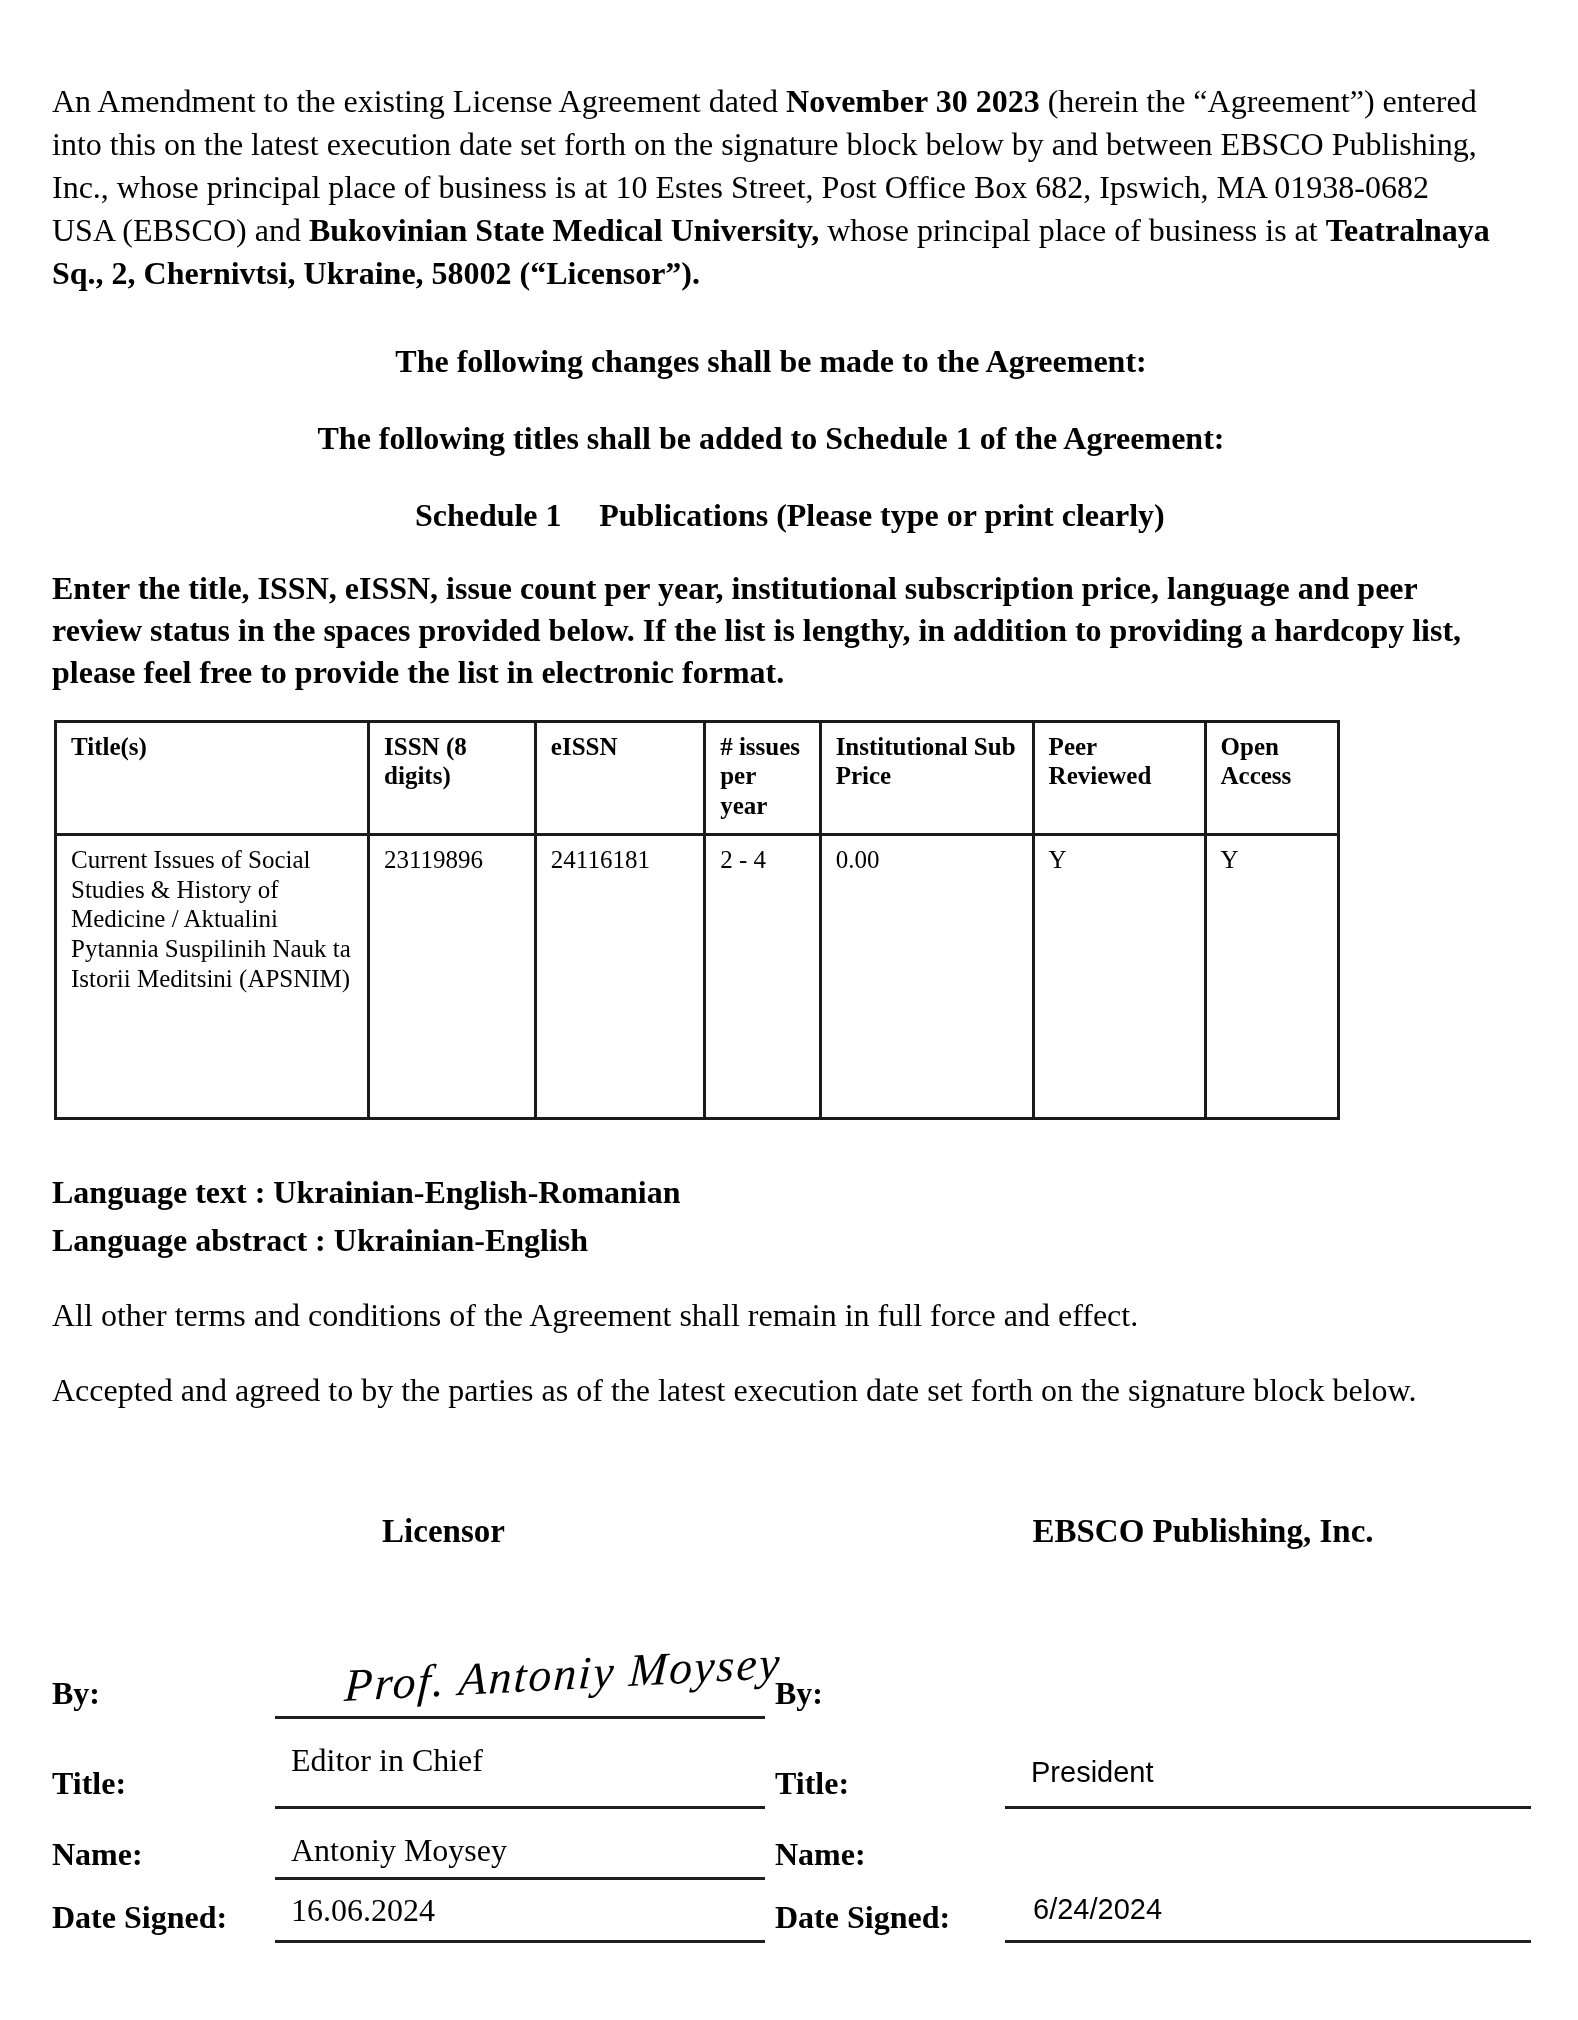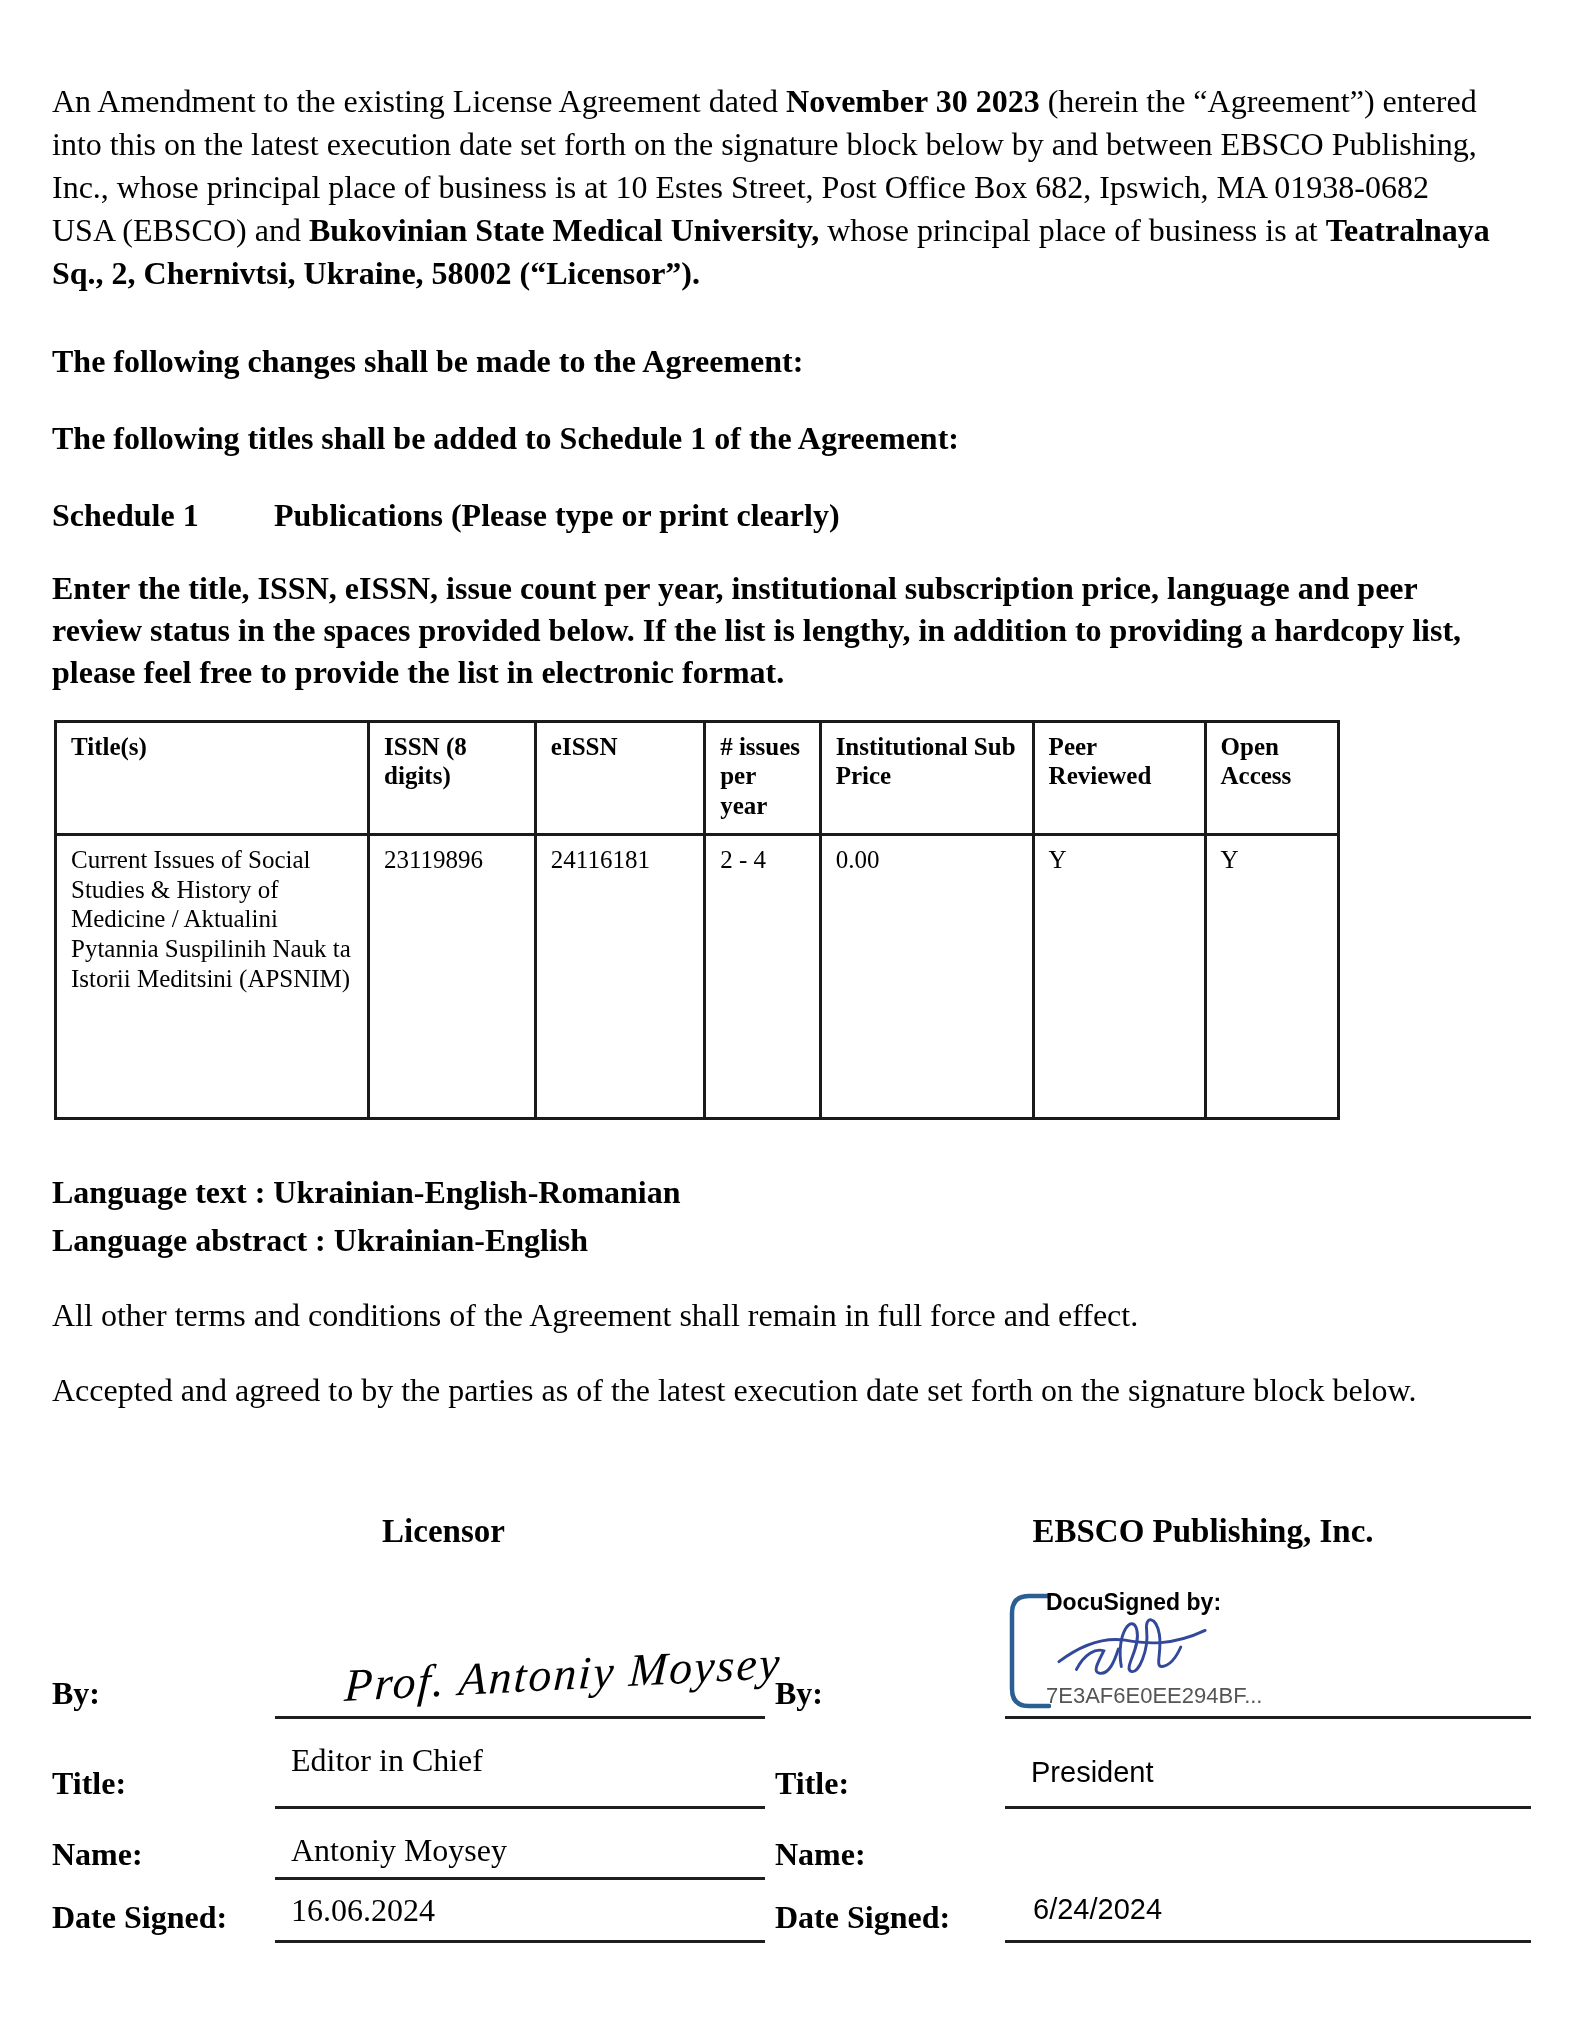--- a/index.html
+++ b/index.html
@@ -18,21 +18,21 @@
   }
   .doc-title {
     max-width: 1438px;
     text-align: center;
     font-size: 31px;
     font-weight: normal;
     letter-spacing: 0.5px;
   }
   .para { max-width: 1438px; margin-top: 42px; }
   .para.bold { font-weight: bold; }
-  .heading-line { max-width: 1438px; font-weight: bold; margin-top: 34px; }
+  .heading-line { max-width: 1438px; font-weight: bold; margin-top: 34px; text-align: center; }
   .first-para { margin-top: 40px; }
   .schedule-line { margin-top: 34px; }
   .schedule-label { display: inline-block; width: 222px; }
   .enter-para { margin-top: 30px; line-height: 1.32; }
 
   table.pub-table {
     border-collapse: collapse;
     table-layout: fixed;
     width: 1286px;
     margin: 26px 0 4px 2px;
@@ -209,36 +209,20 @@
           <div class="label">Date Signed:</div>
           <div class="value">
             <div class="serif-value">16.06.2024</div>
           </div>
         </div>
       </div>
 
       <div class="sig-col right">
         <div class="sig-row row-by">
           <div class="label">By:</div>
-          <div class="value">
-            <div class="docusign-stamp">
-              <svg class="ds-bracket" width="46" height="120" viewBox="0 0 46 120">
-                <path d="M44,5 H24 Q7,5 7,22 V98 Q7,115 24,115 H44" fill="none" stroke="#2b5f94" stroke-width="4.5" stroke-linecap="round"></path>
-              </svg>
-              <span class="ds-label">DocuSigned by:</span>
-              <svg class="ds-scribble" width="165" height="78" viewBox="0 0 165 80">
-                <g fill="none" stroke="#32499b" stroke-width="3" stroke-linecap="round">
-                  <path d="M6,56 C30,38 54,31 74,34 C96,38 122,40 156,24"></path>
-                  <path d="M24,64 C32,48 44,42 52,45 C46,57 40,67 48,68 C58,69 63,55 67,43"></path>
-                  <path d="M70,61 C64,26 82,6 86,24 C90,42 72,63 80,66 C88,69 98,44 96,24 C94,8 106,10 109,28 C112,46 104,62 112,61 C120,60 127,50 131,41"></path>
-                </g>
-              </svg>
-              <span class="ds-id">7E3AF6E0EE294BF...</span>
-            </div>
-          </div>
         </div>
         <div class="sig-row row-title">
           <div class="label">Title:</div>
           <div class="value">
             <div class="sans-value">President</div>
           </div>
         </div>
         <div class="sig-row row-name">
           <div class="label">Name:</div>
         </div>

